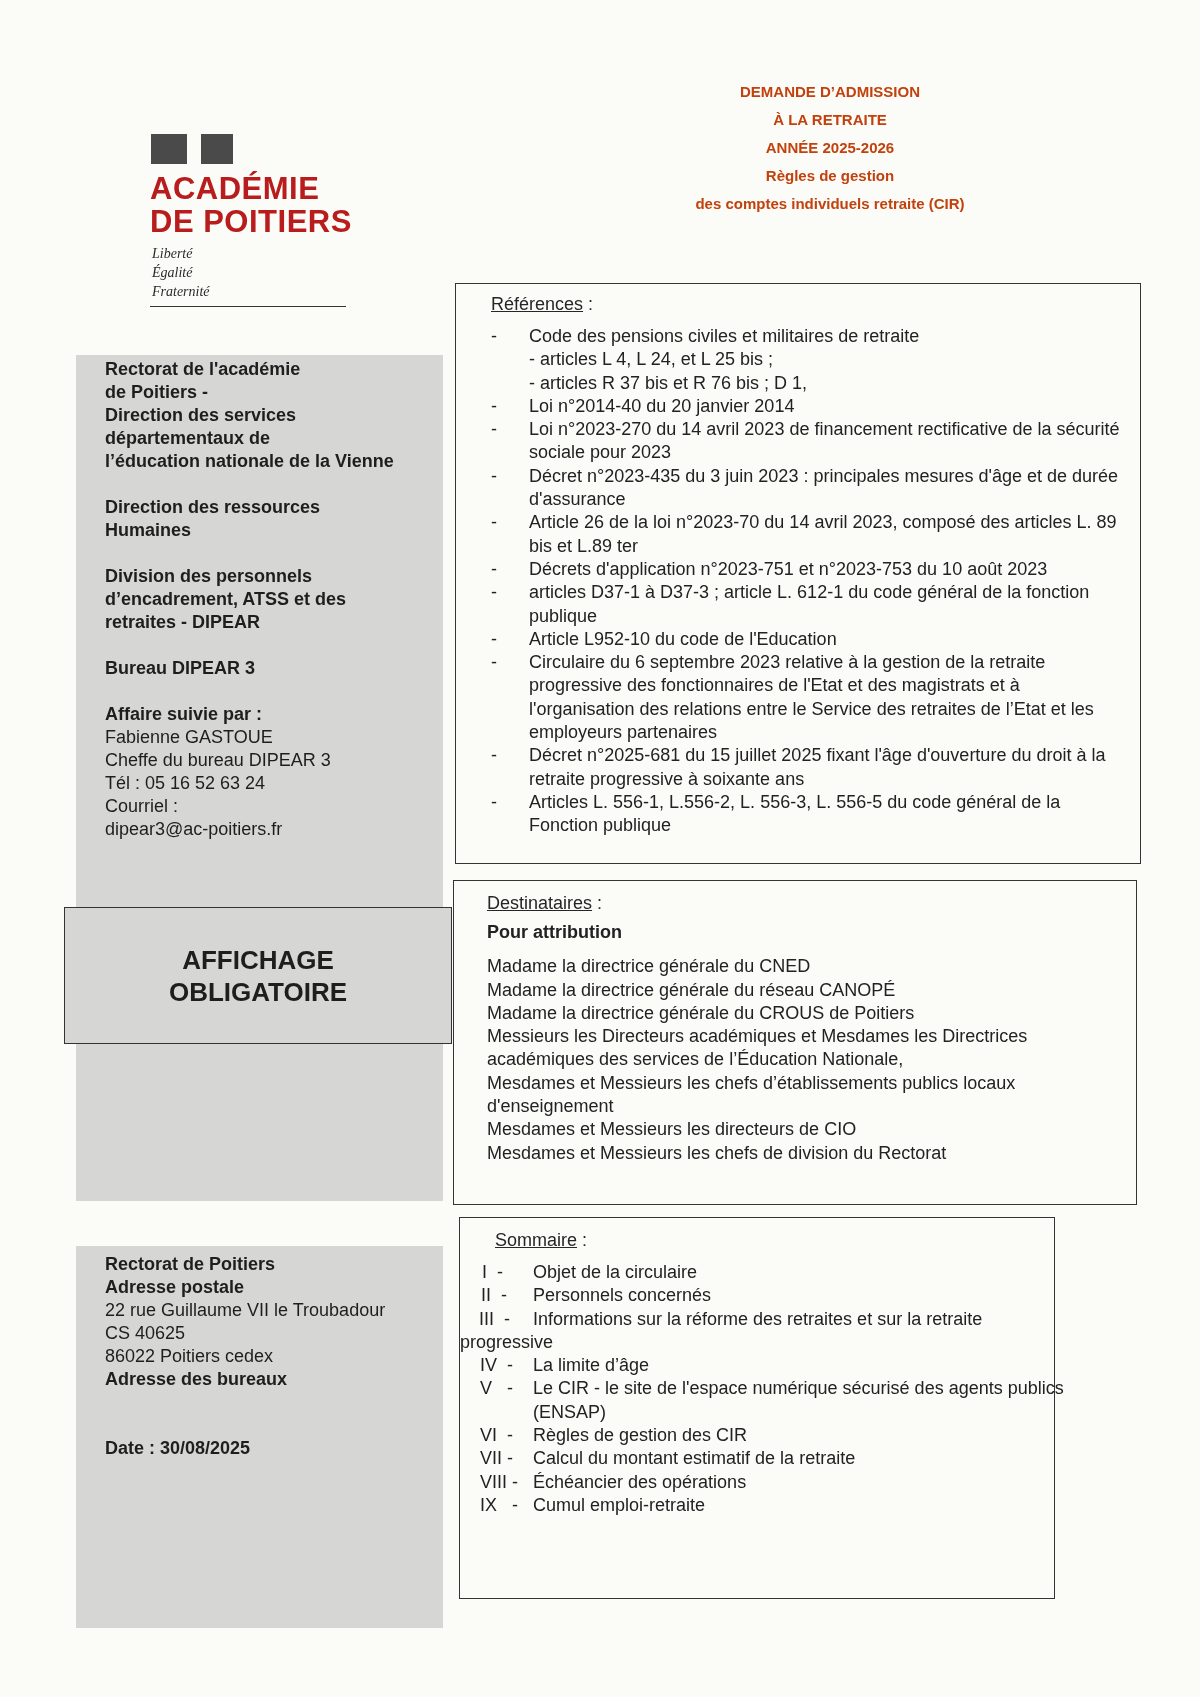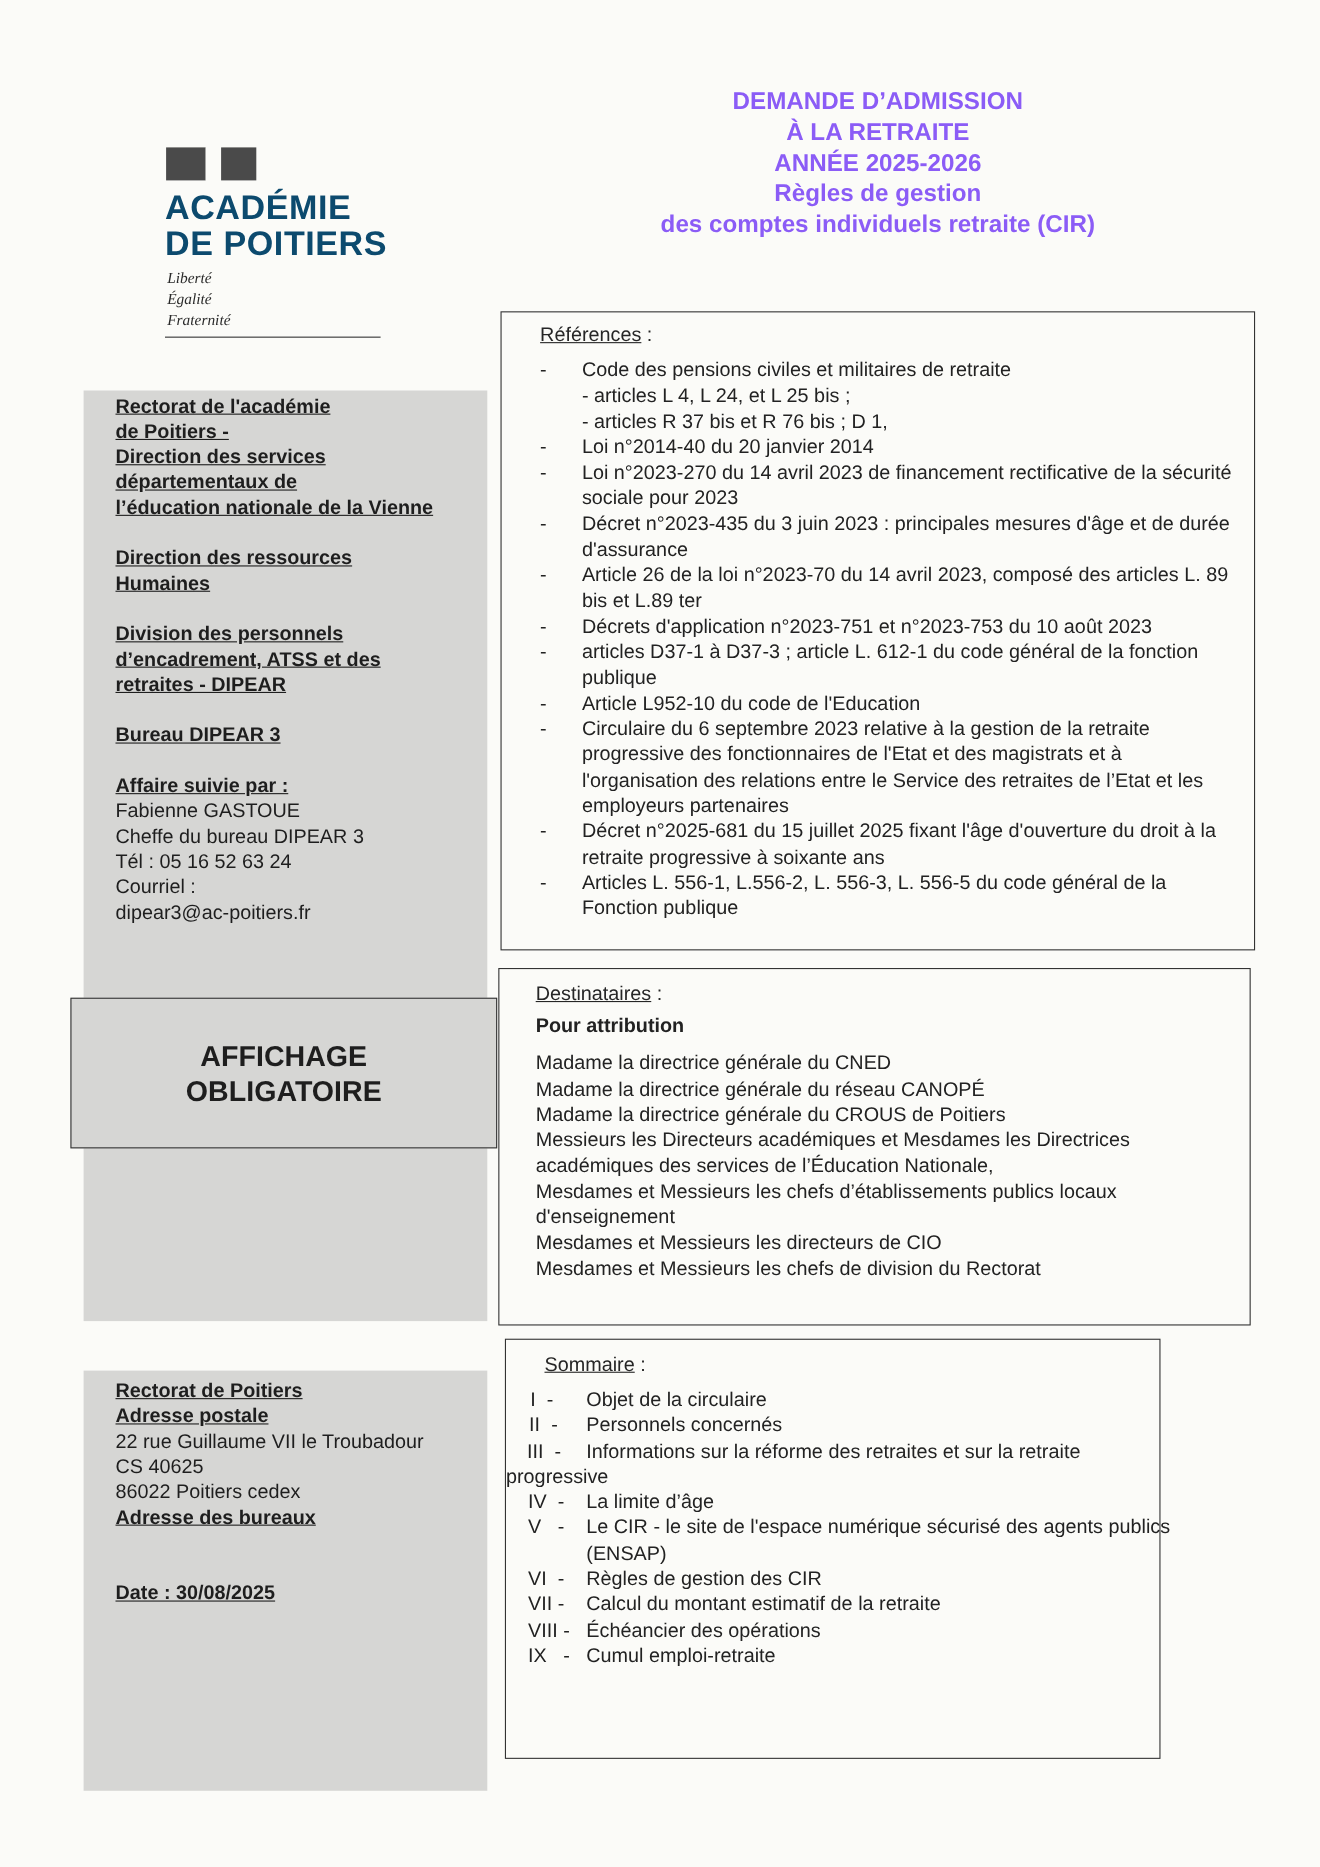--- a/index.html
+++ b/index.html
@@ -10,33 +10,33 @@
       color: #262626;
     }
     .abs { position: absolute; }
 
     
     .logo-mark { left: 151px; top: 134px; width: 82px; height: 30px; }
     .logo-mark .blk-l { position:absolute; left:0; top:0; width:36px; height:30px; background:#4a4a4a; }
     .logo-mark .blk-r { position:absolute; left:50px; top:0; width:32px; height:30px; background:#4a4a4a; }
     .logo-mark .profile { position:absolute; left:36px; top:0; width:14px; height:30px; background:#fbfbf8;
        border-radius: 0 60% 40% 0; }
-    .logo-title { left: 150px; top: 172px; font-size: 31px; font-weight: bold; line-height: 33px; letter-spacing: 0.5px; color:#0c4a6e; }
+    .logo-title { left: 150px; top: 172px; font-size: 31px; font-weight: bold; line-height: 33px; letter-spacing: 0.5px; color:#b91c1c; }
     .motto { left: 152px; top: 244px; font-family: "Liberation Serif", serif; font-style: italic; font-size: 14px; line-height: 19px; color:#2a2a2a; }
     .motto-rule { left: 150px; top: 306px; width: 196px; height: 1px; background: #333; }
 
     
-    .doc-title { left: 558px; top: 78px; width: 480px; text-align: center; font-size: 22px; line-height: 28px; font-weight: bold; color:#8b5cf6; }
+    .doc-title { left: 590px; top: 78px; width: 480px; text-align: center; font-size: 15px; line-height: 28px; font-weight: bold; color:#c2410c; }
 
     
     .panel { background: #d6d6d4; }
     .panel-1 { left: 76px; top: 355px; width: 367px; height: 846px; }
     .panel-2 { left: 76px; top: 1218px; width: 367px; height: 382px; margin-top: 28px; }
     .panel-text { position:absolute; left: 29px; font-size: 18px; line-height: 23px; color:#1e1e1e; }
-    .b { font-weight: bold; text-decoration: underline; }
+    .b { font-weight: bold; }
     .gap { height: 23px; }
     .email { }
 
     .affichage {
       left: 64px; top: 907px; width: 388px; height: 137px;
       border: 1px solid #333; background: #d6d6d4;
       display:flex; flex-direction:column; justify-content:center; align-items:center;
       font-size: 26px; font-weight: bold; line-height: 32px; color:#1e1e1e;
       box-sizing: border-box;
     }

